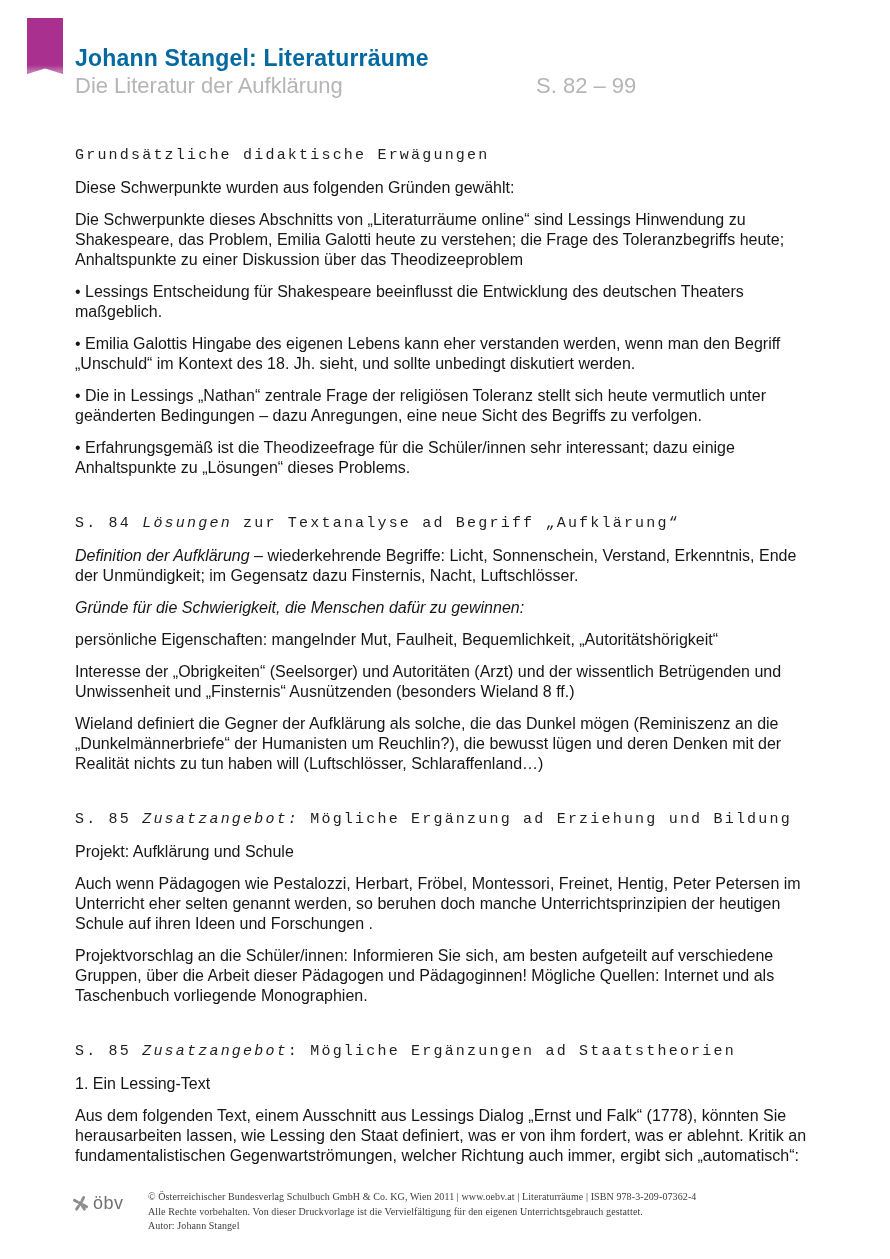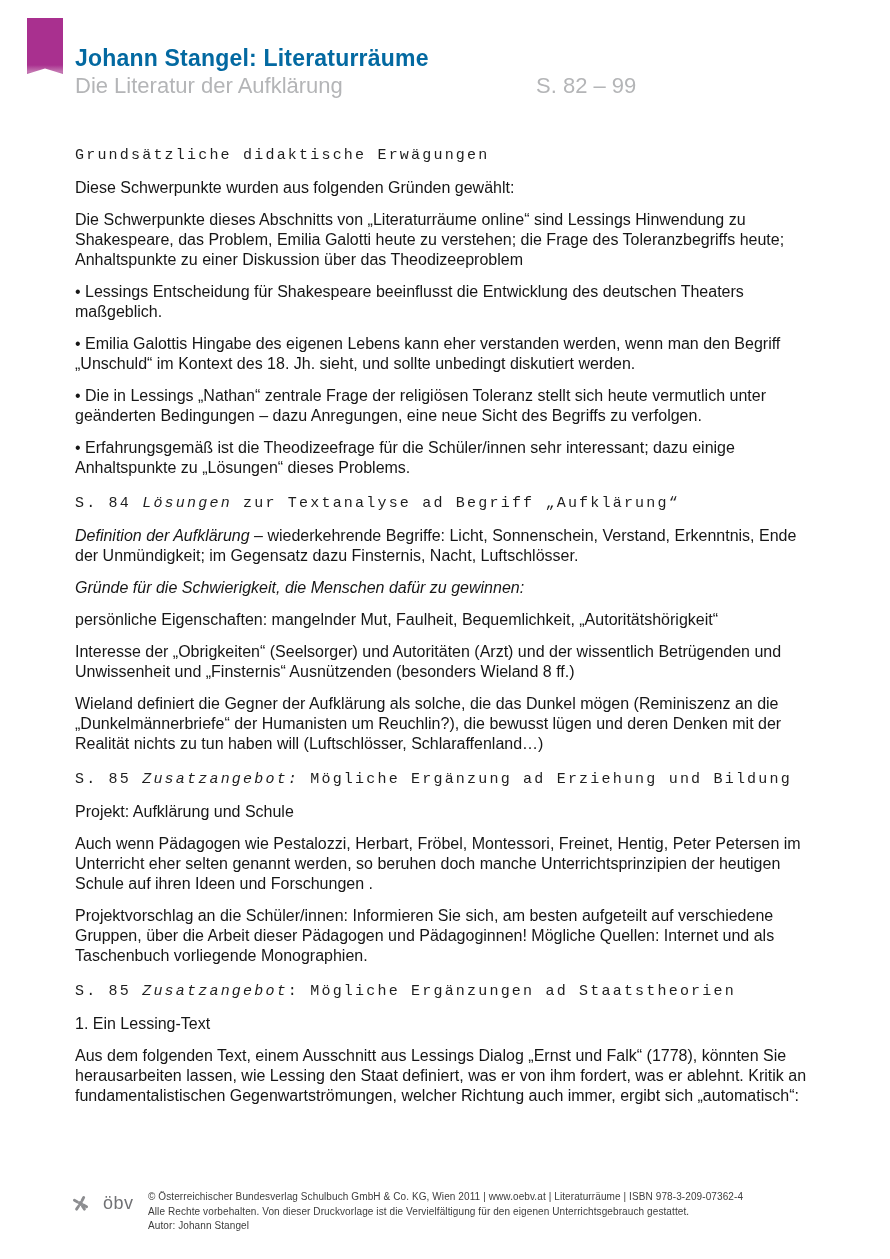--- a/index.html
+++ b/index.html
@@ -54,21 +54,21 @@
     top: 130px;
     width: 744px;
     color: #191919;
   }
   .h-mono {
     font-family: "Liberation Mono", "DejaVu Sans Mono", monospace;
     font-size: 15px;
     letter-spacing: 2.2px;
     color: #1e1e1e;
     line-height: 20px;
-    margin-top: 16px;
+    margin-top: 36px;
   }
   .para {
     font-size: 16px;
     line-height: 20px;
     margin-top: 12px;
     color: #161616;
   }
   .content > :first-child { margin-top: 16px; }
   .it { font-style: italic; }
 
@@ -79,36 +79,37 @@
     top: 1188px;
     width: 890px;
     height: 60px;
   }
   .footer .logo {
     position: absolute;
     left: 71px;
     top: 5px;
     display: flex;
     align-items: center;
-    gap: 13px;
+    gap: 3px;
   }
   .footer .logo-star { width: 19px; height: 19px; display: block; }
   .footer .logo-text {
     font-size: 18px;
     color: #707174;
     letter-spacing: 0.5px;
   }
   .footer .imprint {
     position: absolute;
     left: 148px;
     top: 2px;
     font-size: 10px;
     line-height: 14.5px;
     color: #3c3c3c;
     letter-spacing: 0.1px;
+    font-family: Liberation Serif, serif;
   }
 </style>
 </head>
 <body>
 
 <div class="page">
 
   <div class="ribbon"></div>
 
   <div class="header">

